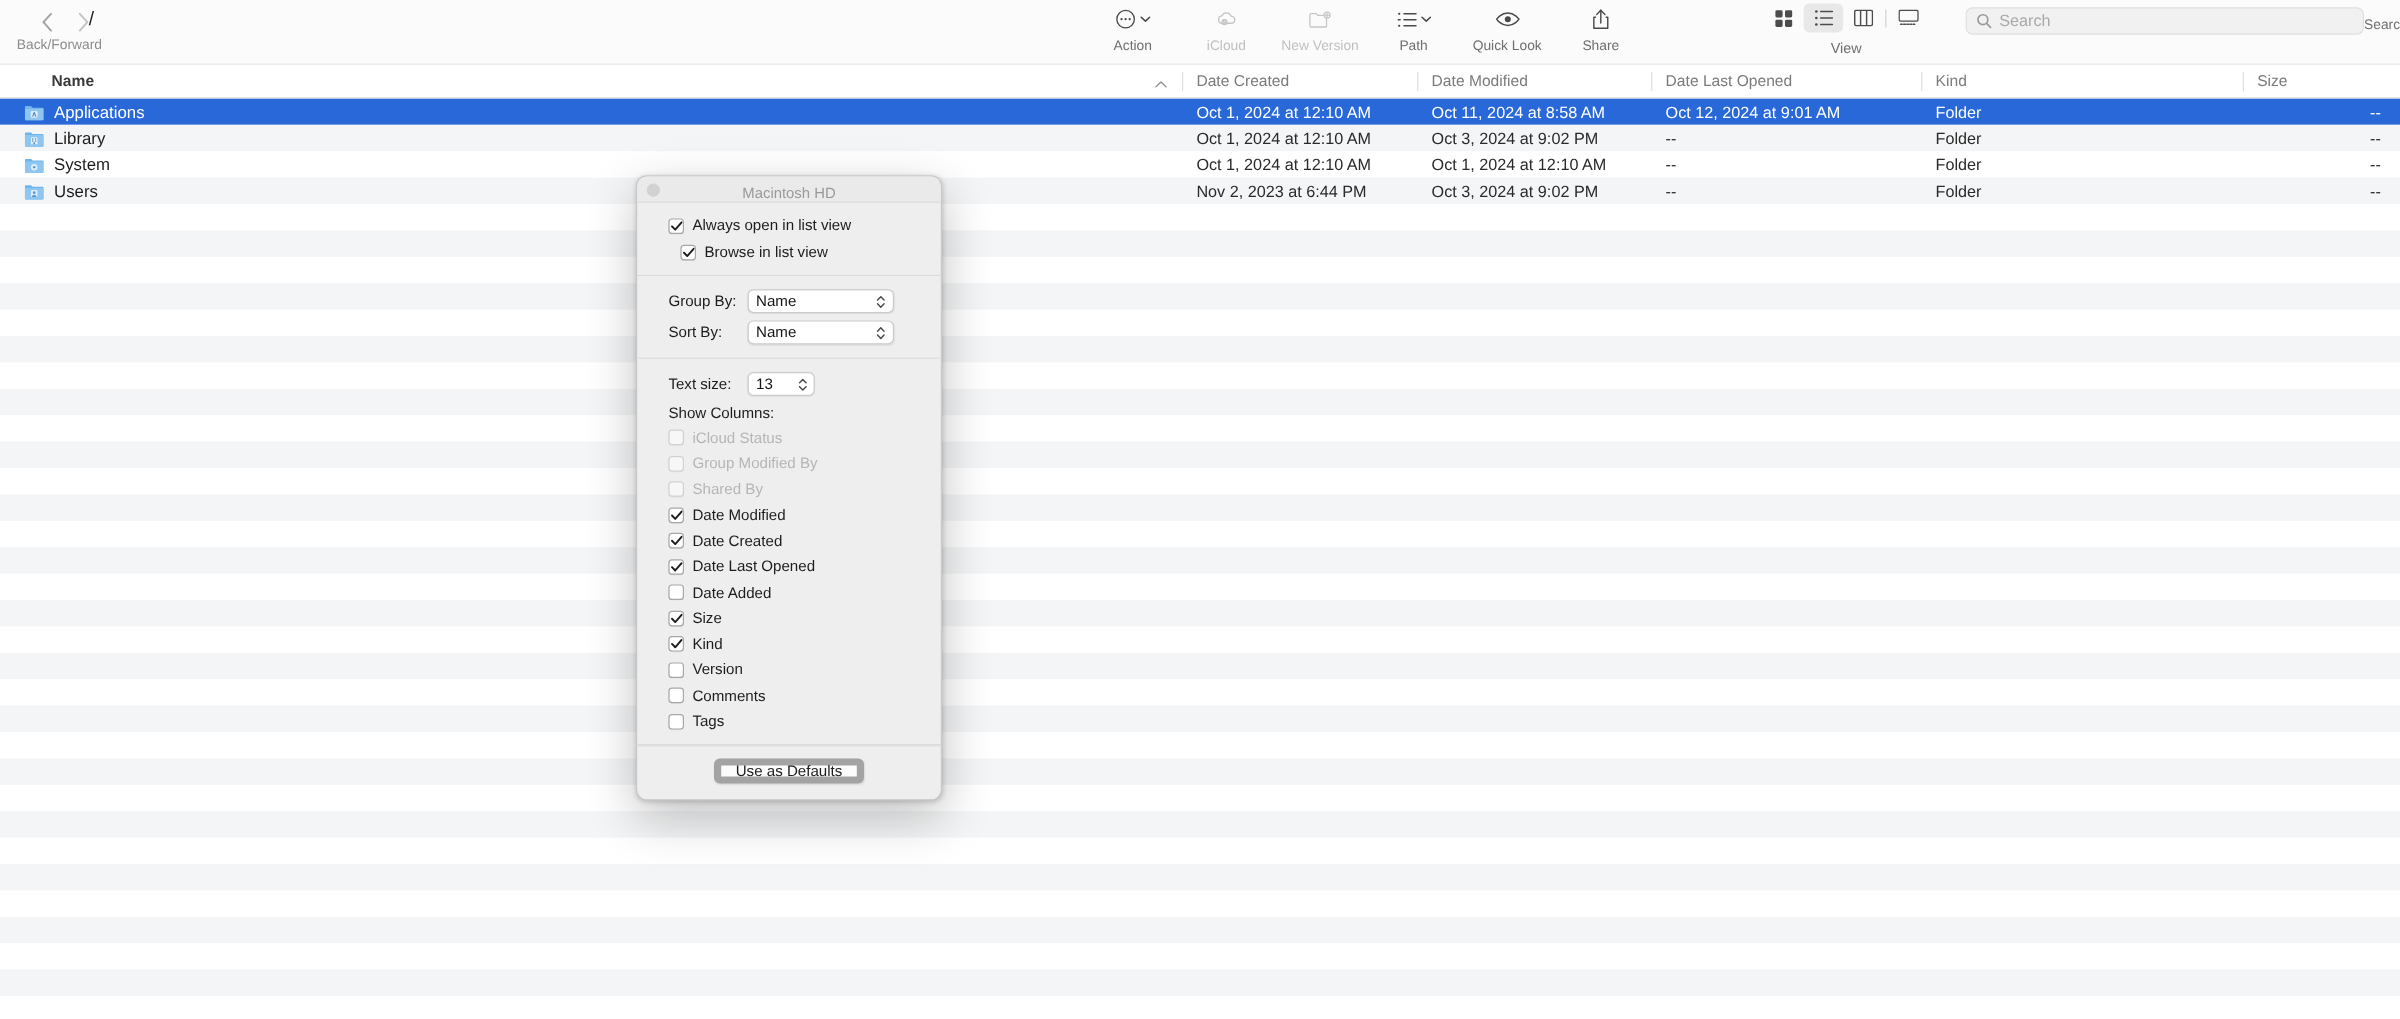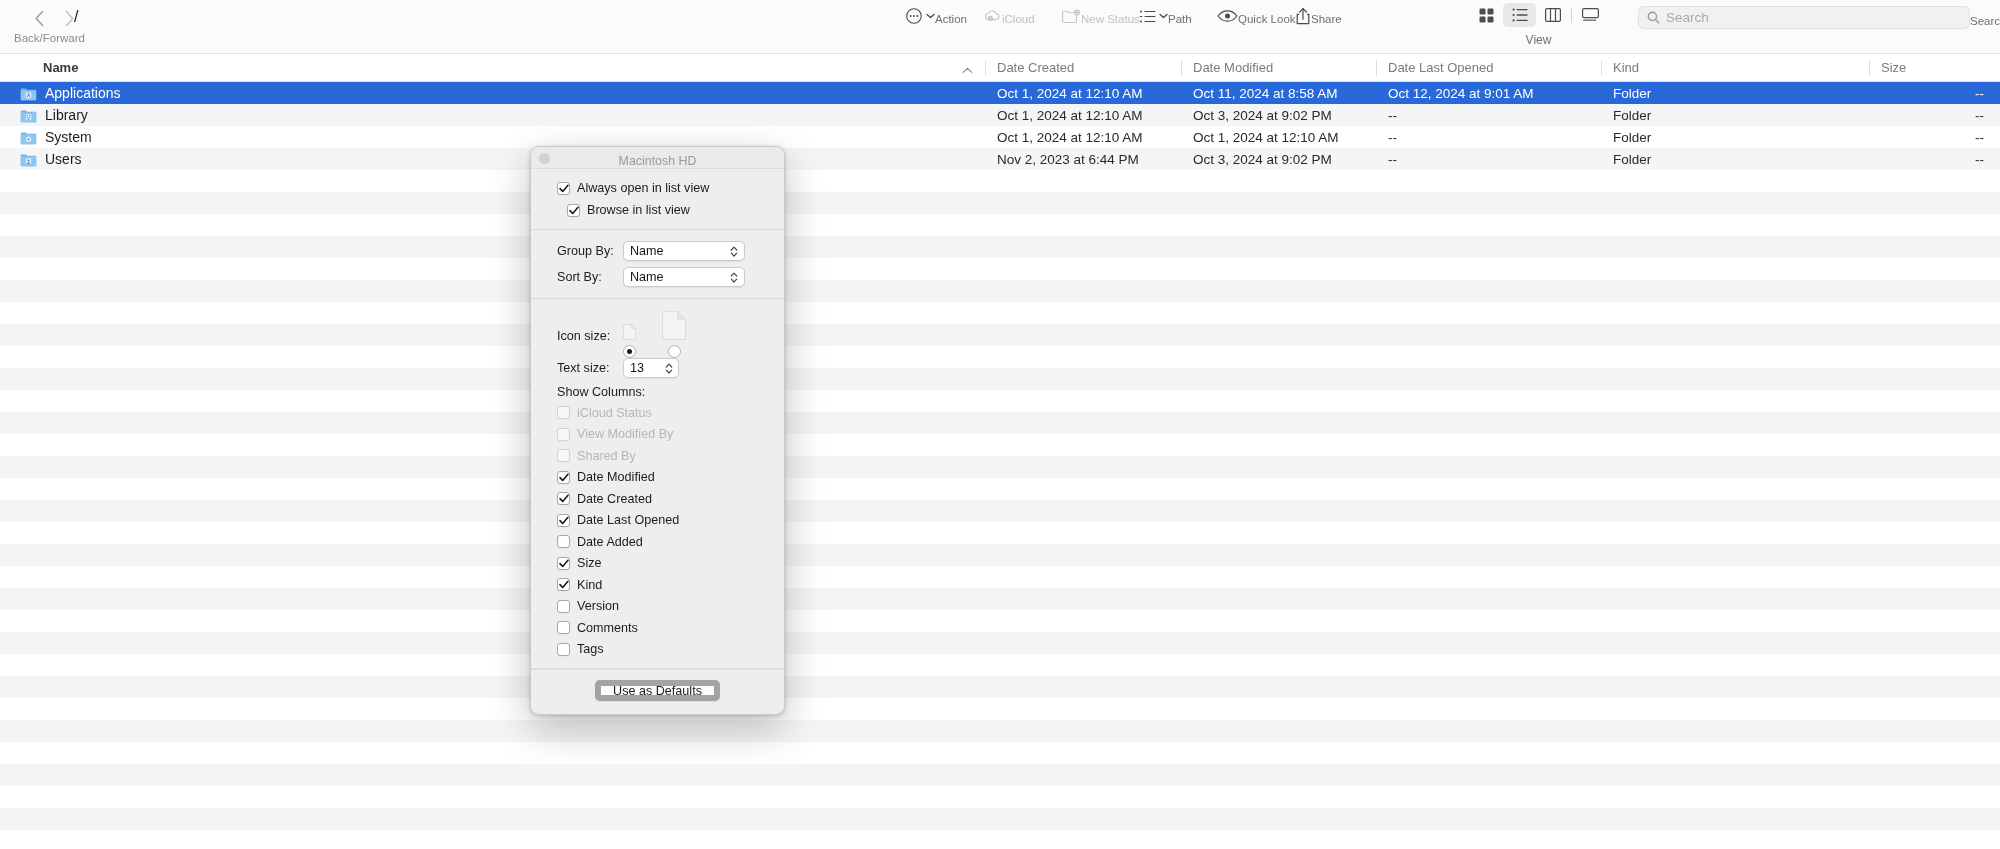--- a/index.html
+++ b/index.html
@@ -28,21 +28,21 @@
     position: absolute; left: 14px; top: 32px;
     font-size: 11.5px; color: #8d8d8d; white-space: nowrap;
   }
   .path-title {
     position: absolute; left: 74px; top: 8px;
     font-size: 16px; color: #1d1d1d; font-weight: 400;
   }
 
   .tb-items { position: absolute; left: 905px; top: 3px; display: flex; align-items: flex-start; }
   .tb-item {
-    display: flex; flex-direction: row; align-items: center;
+    display: flex; flex-direction: column; align-items: center;
     width: 78px; padding-top: 2px;
   }
   .tb-item .glyph {
     height: 22px; display: flex; align-items: center; justify-content: center;
     color: #4a4a4a;
   }
   .tb-item .cap {
     margin-top: 6px; font-size: 11.5px; color: #6f6f6f; white-space: nowrap;
   }
   .tb-item.disabled .glyph { color: #c6c6c6; }
@@ -254,21 +254,21 @@
     </div>
 
     <div class="tb-item disabled">
       <div class="glyph">
         <svg width="20" height="17" viewBox="0 0 20 17" fill="none" stroke="currentColor" stroke-width="1.1" stroke-linejoin="round">
           <path d="M1.6 13.6V4.2a.9.9 0 01.9-.9h4.3l1.4 1.5h6.3a.9.9 0 01.9.9v7.9a.9.9 0 01-.9.9H2.5a.9.9 0 01-.9-.9z"></path>
           <circle cx="15.9" cy="4.6" r="2.5" fill="#ffffff"></circle>
           <path d="M15.9 3.2v2.8M14.5 4.6h2.8" stroke-linecap="round"></path>
         </svg>
       </div>
-      <div class="cap">New Status</div>
+      <div class="cap">New Version</div>
     </div>
 
     <div class="tb-item">
       <div class="glyph">
         <svg width="17" height="15" viewBox="0 0 17 15" fill="none" stroke="currentColor" stroke-width="1.2" stroke-linecap="round">
           <path d="M6 2.5h10M6 7.5h10M6 12.5h10"></path>
           <circle cx="2" cy="2.5" r="0.95" fill="currentColor" stroke="none"></circle>
           <path d="M1.2 7.5h1.6"></path>
           <circle cx="2" cy="12.5" r="0.95" fill="currentColor" stroke="none"></circle>
         </svg>
@@ -546,62 +546,41 @@
               <path d="M1.3 5L4 2.2 6.7 5M1.3 8.2L4 11l2.7-2.8"></path>
             </svg>
         </span>
       </span>
     </div>
   </div>
 
   <div class="dlg-sep"></div>
 
   <div class="dlg-sec">
-    <div class="iconsize-row">
-      <span class="iconsize-lbl">Icon size:</span>
-      <span class="iconsize-opts">
-        <span class="iconsize-opt">
-          <svg class="doc-sm" viewBox="0 0 13 16">
-            <path d="M0.5 0.5h8.2L12.5 4.3v11.2H0.5z" fill="#f4f4f4" stroke="#d8d8d8" stroke-width="0.8"></path>
-            <path d="M8.7 0.5v3.8h3.8" fill="#e6e6e6" stroke="#d8d8d8" stroke-width="0.8"></path>
-          </svg>
-          <span class="radio on">
-              <span class="dot"></span>
-            </span>
-        </span>
-        <span class="iconsize-opt">
-          <svg class="doc-lg" viewBox="0 0 24 29">
-            <path d="M0.6 0.6h15.2L23.4 8v20.4H0.6z" fill="#f4f4f4" stroke="#d8d8d8" stroke-width="0.9"></path>
-            <path d="M15.8 0.6V8h7.6" fill="#e6e6e6" stroke="#d8d8d8" stroke-width="0.9"></path>
-          </svg>
-          <span class="radio"></span>
-        </span>
-      </span>
-    </div>
     <div class="textsize-row">
       <span class="textsize-lbl">Text size:</span>
       <span class="stepper-box">
         <span>13</span>
         <span class="arrows">
           <svg width="8" height="13" viewBox="0 0 8 13" fill="none" stroke="currentColor" stroke-width="1.2" stroke-linecap="round" stroke-linejoin="round">
               <path d="M1.3 5L4 2.2 6.7 5M1.3 8.2L4 11l2.7-2.8"></path>
             </svg>
         </span>
       </span>
     </div>
 
     <div class="section-lbl">Show Columns:</div>
 
     <div class="chk-row cols dim">
       <span class="chk"></span>
       <span class="lbl">iCloud Status</span>
     </div>
     <div class="chk-row cols dim">
       <span class="chk"></span>
-      <span class="lbl">View Modified By</span>
+      <span class="lbl">Group Modified By</span>
     </div>
     <div class="chk-row cols dim">
       <span class="chk"></span>
       <span class="lbl">Shared By</span>
     </div>
     <div class="chk-row cols">
       <span class="chk on">
           <svg width="10" height="9" viewBox="0 0 10 9" fill="none" stroke="currentColor" stroke-width="1.6" stroke-linecap="round" stroke-linejoin="round">
             <path d="M1 4.6l2.7 2.8L9 1.3"></path>
           </svg>

